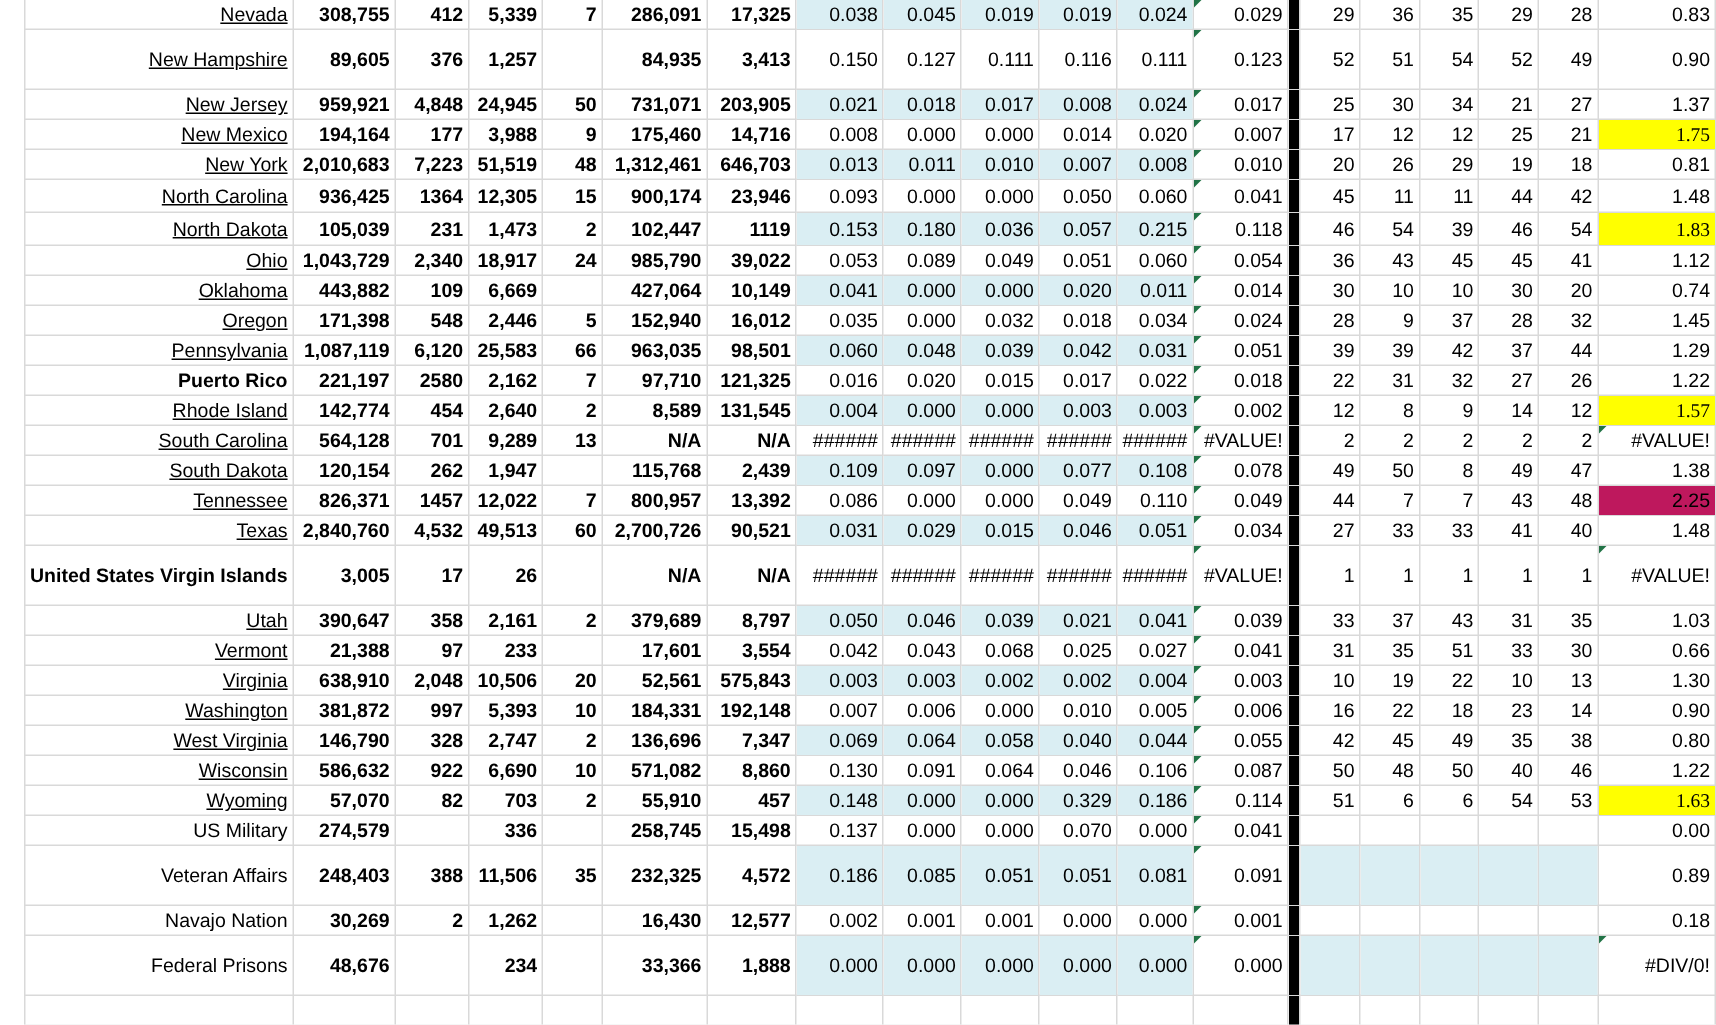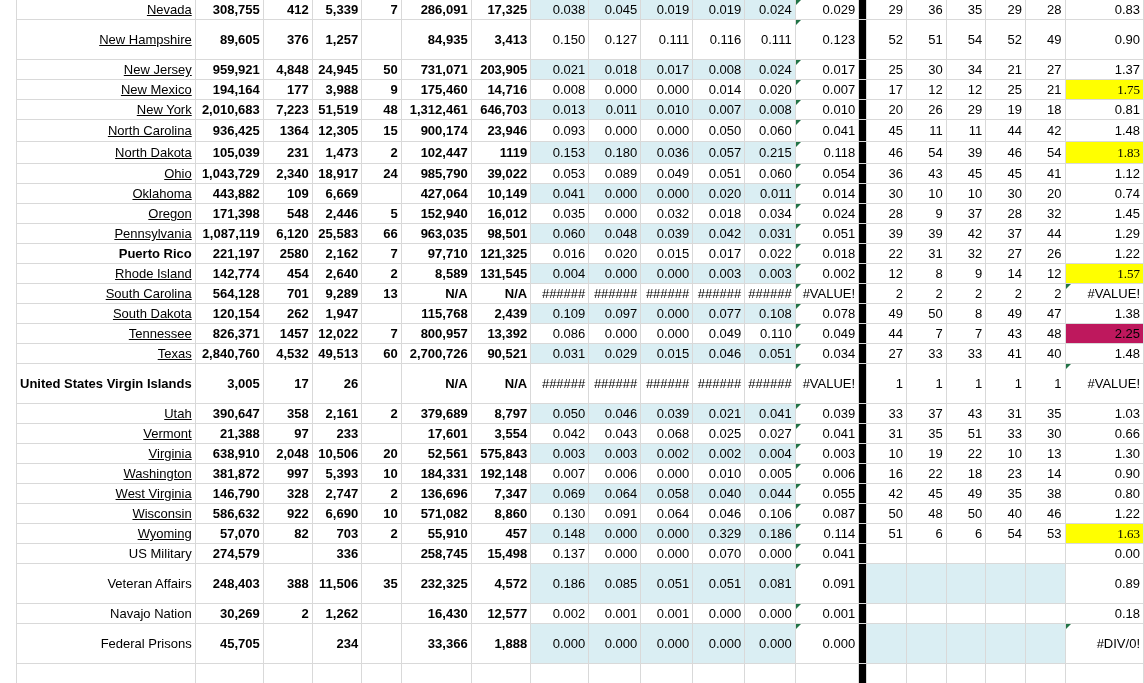--- a/index.html
+++ b/index.html
@@ -661,21 +661,21 @@
         <td class="bar"></td>
         <td></td>
         <td></td>
         <td></td>
         <td></td>
         <td></td>
         <td class="ctr">0.18</td>
       </tr>
       <tr class="tall">
         <td class="state"><span>Federal Prisons</span></td>
-        <td class="b">45,705</td>
+        <td class="b">48,676</td>
         <td class="b"></td>
         <td class="b">234</td>
         <td class="b"></td>
         <td class="b">33,366</td>
         <td class="b">1,888</td>
         <td class="blue">0.000</td>
         <td class="blue">0.000</td>
         <td class="blue">0.000</td>
         <td class="blue">0.000</td>
         <td class="blue ">0.000</td>

